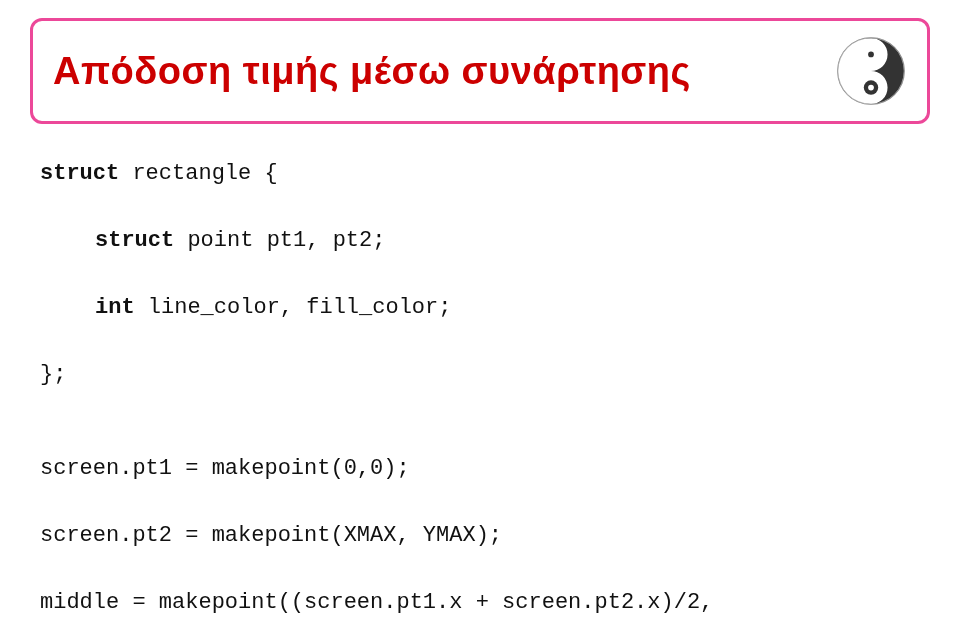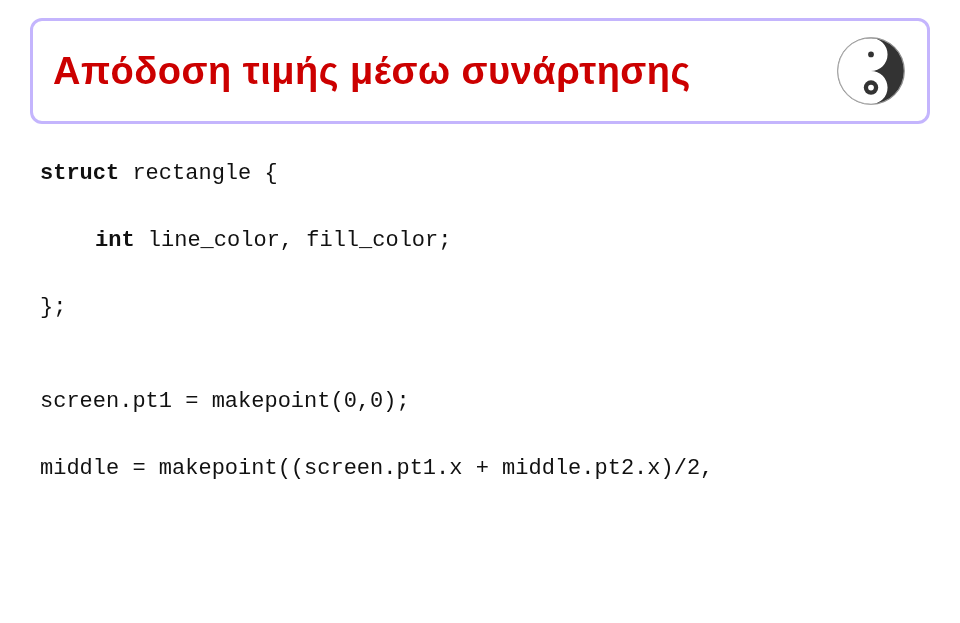--- a/index.html
+++ b/index.html
@@ -18,21 +18,21 @@
 
     .slide-container {
       width: 960px;
       height: 623px;
       background: #ffffff;
       position: relative;
       padding: 18px 30px 20px 30px;
     }
 
     .title-box {
-      border: 3px solid #c4b5fd;
+      border: 3px solid #ec4899;
       border-radius: 12px;
       padding: 14px 20px;
       margin-bottom: 32px;
       display: flex;
       align-items: center;
       justify-content: space-between;
     }
 
     .title-text {
       font-size: 38px;
@@ -97,32 +97,34 @@
       <circle cx="50" cy="73" r="4" fill="#fff"></circle>
 
       <circle cx="50" cy="50" r="46" fill="none" stroke="#aaa" stroke-width="1"></circle>
     </svg>
   </div>
 
   <div class="code-section">
 
     <span class="code-line"><span class="kw">struct</span> rectangle {</span>
 
+    <span class="code-line indent1"><span class="kw">struct</span> point pt1, pt2;</span>
 
     <span class="code-line indent1"><span class="kw">int</span> line_color, fill_color;</span>
 
     <span class="code-line">};</span>
 
     <span class="blank"></span>
 
 
 
 
     <span class="blank"></span>
 
     <span class="code-line">screen.pt1 = makepoint(0,0);</span>
 
+    <span class="code-line">screen.pt2 = makepoint(XMAX, YMAX);</span>
 
-    <span class="code-line">middle = makepoint((screen.pt1.x + middle.pt2.x)/2,</span>
+    <span class="code-line">middle = makepoint((screen.pt1.x + screen.pt2.x)/2,</span>
 
 
   </div>
 </div>
 
 </body></html>

